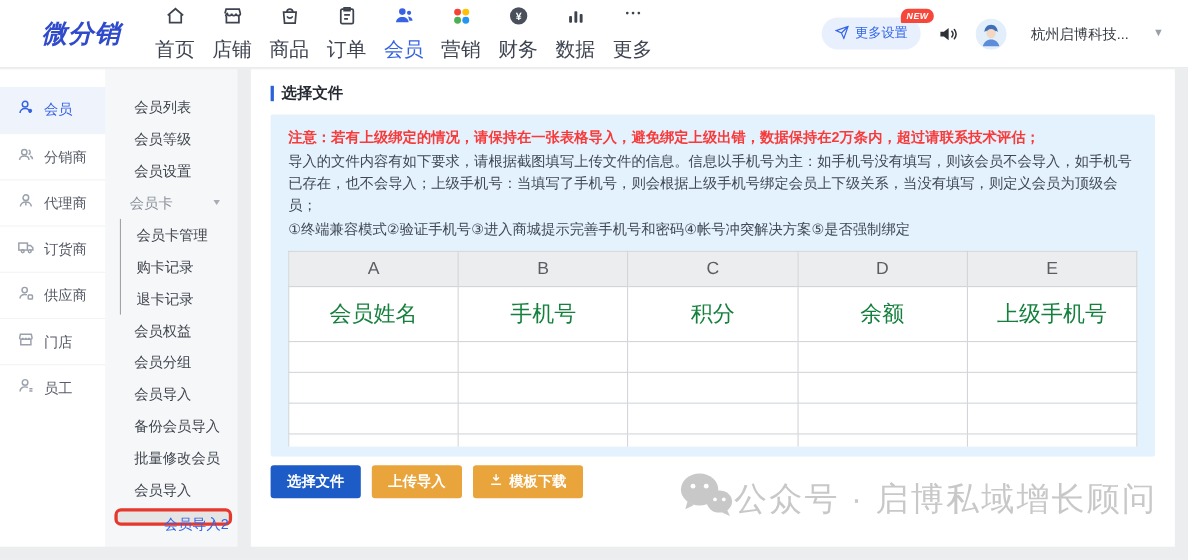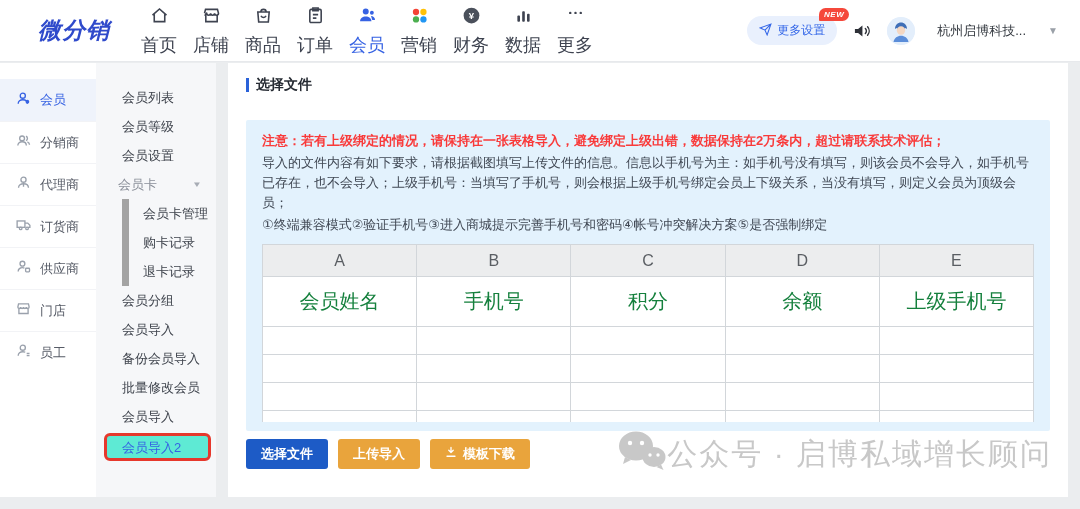--- a/index.html
+++ b/index.html
@@ -37,32 +37,32 @@
   .s1-item svg { width:17px; height:17px; flex:none; }
   .s1-item.active { background:#EFF3FB; }
   .s1-item.active .s1-label { color:#3662E3; }
 
   
   .sidebar2 { position:absolute; top:63px; left:96px; width:120px; height:434px; background:#F6F7F9; padding-top:20px; font-size:13px; }
   .s2-item { height:29px; line-height:29px; padding-left:26px; color:#3F444D; cursor:pointer; white-space:nowrap; }
   .s2-group-head { height:29px; line-height:29px; padding:0 14px 0 22px; color:#8A8F99; display:flex;
             justify-content:space-between; align-items:center; cursor:pointer; }
   .s2-chevron { font-size:10px; color:#A7ACB5; transform:scaleY(.8); }
-  .s2-children { margin-left:26px; border-left:7px solid #a3a3a3; }
+  .s2-children { margin-left:13px; border-left:1px solid #a3a3a3; }
   .s2-children .s2-item { padding-left:14px; }
-  .s2-item.active2 { margin:2px 5px 0 8px; height:28px; line-height:24px; background:#5eead4; color:#3662E3;
-            border:3px solid #E6382C; border-radius:6px; padding-left:15px; }
+  .s2-item.active2 { margin:2px 5px 0 8px; height:16px; line-height:24px; background:#e5e5e5; color:#3662E3;
+            border:3px solid #E6382C; border-radius:6px; padding-left:15px;text-align:right; }
 
   
   .main-panel { position:absolute; top:63px; left:228px; width:840px; height:434px; background:#fff; padding:13px 18px; }
   .page-title { display:flex; align-items:center; gap:7px; }
   .title-bar { width:3px; height:14px; background:#2A62D9; }
   .title-text { font-size:14px; font-weight:bold; color:#262B33; }
 
-  .notice { margin-top:26px; background:#E3F2FD; border-radius:2px; padding:11px 16px 9px; }
+  .notice { margin-top:10px; background:#E3F2FD; border-radius:2px; padding:11px 16px 9px; }
   .notice .warn { font-size:13px; font-weight:bold; color:#F93A3A; line-height:20px; }
   .notice .ntext { font-size:13px; color:#404854; line-height:20px; margin-top:2px; }
 
   .sheet { width:100%; margin-top:9px; border-collapse:collapse; background:#fff; table-layout:fixed; }
   .sheet th, .sheet td { border:1px solid #D2D6DA; text-align:center; }
   .sheet thead th { background:#ECEDEE; color:#5A5E63; font-weight:normal; font-size:16px; height:32px; }
   .sheet .fieldrow td { height:50px; font-size:20px; color:#15803d;
             font-family:"Liberation Serif","DejaVu Serif",serif; }
   .sheet .emptyrow td { height:28px; }
   .sheet .cliprow td { height:11px; border-bottom:none; }
@@ -253,20 +253,21 @@
     <div class="s2-item">会员设置</div>
     <div class="s2-group-head">
       <span>会员卡</span>
       <span class="s2-chevron">▼</span>
     </div>
     <div class="s2-children">
       <div class="s2-item">会员卡管理</div>
       <div class="s2-item">购卡记录</div>
       <div class="s2-item">退卡记录</div>
     </div>
+    <div class="s2-item">会员权益</div>
     <div class="s2-item">会员分组</div>
     <div class="s2-item">会员导入</div>
     <div class="s2-item">备份会员导入</div>
     <div class="s2-item">批量修改会员</div>
     <div class="s2-item">会员导入</div>
     <div class="s2-item active2">会员导入2</div>
   </aside>
 
   <main class="main-panel">
     <div class="page-title">

